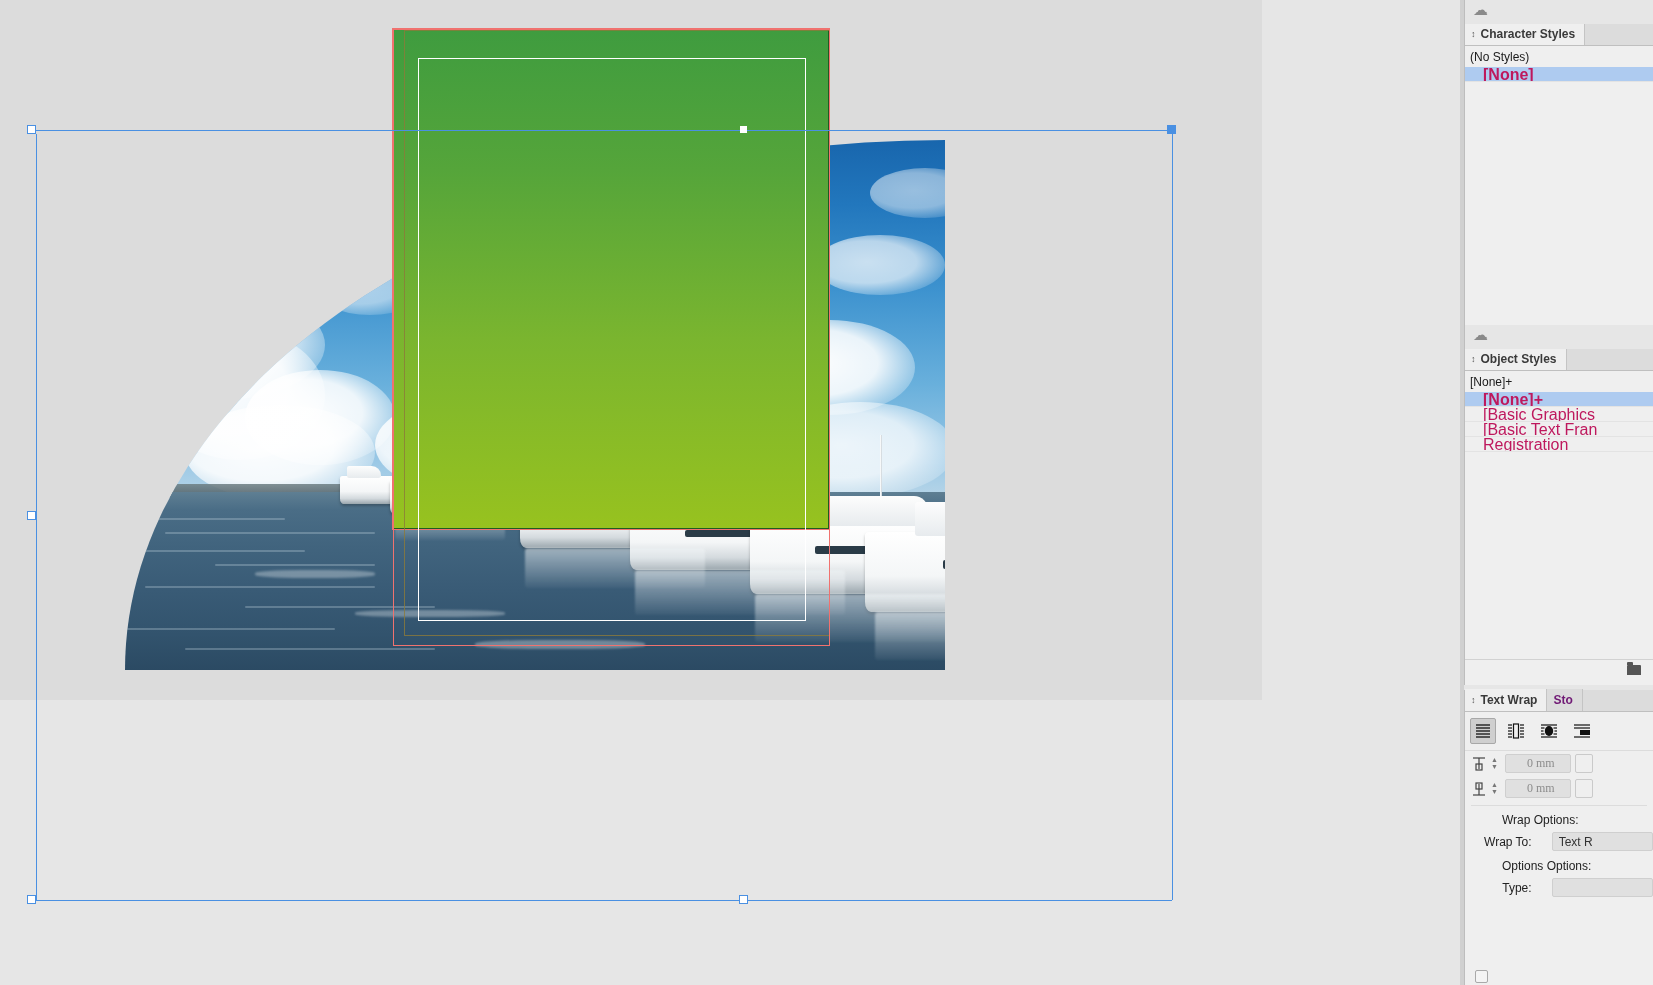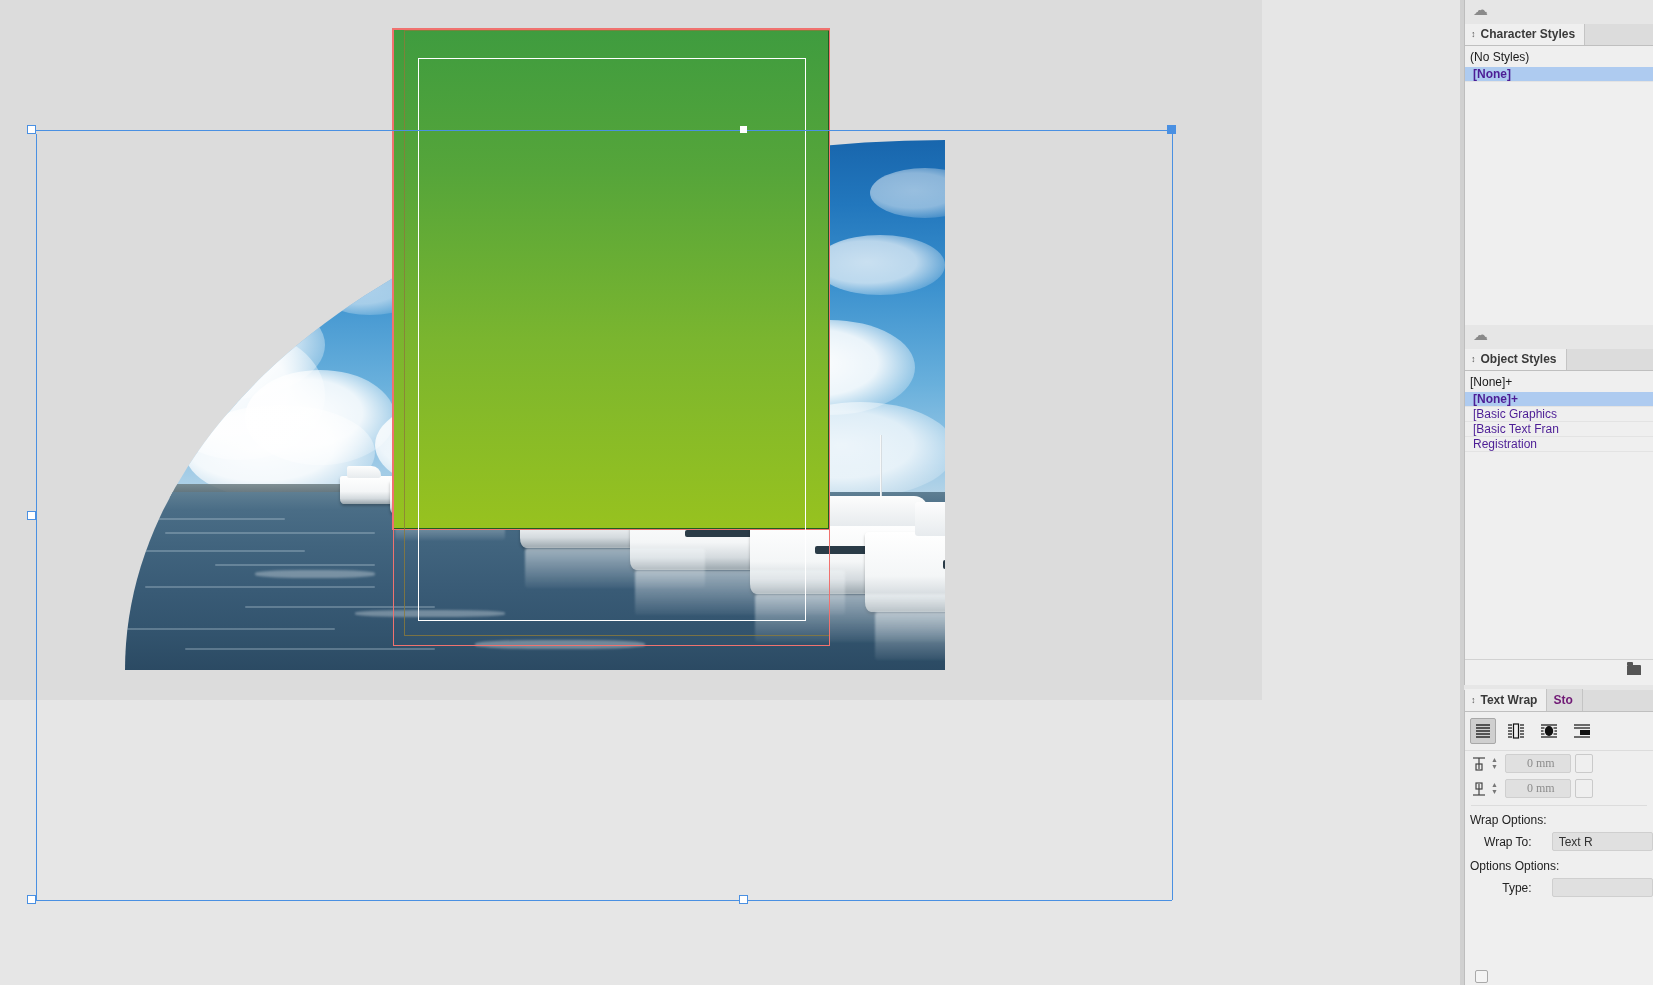--- a/index.html
+++ b/index.html
@@ -248,23 +248,23 @@
     color: #555;
   }
   .panel-body { background: #efefef; }
 
   .styles-header {
     font-size: 12px; color: #1a1a1a;
     padding: 4px 0 3px 5px;
     background: #efefef;
   }
   .style-row {
-    font-size: 12px; color: #4c1d95;
+    font-size: 16px; color: #be185d;
     height: 15px; line-height: 15px;
-    padding-left: 8px;
+    padding-left: 18px;
     white-space: nowrap;
     overflow: hidden;
     border-bottom: 1px solid #e3e3e3;
   }
   .style-row.selected {
     background: #aecbf0;
     font-weight: bold;
   }
   .panel-footer {
     height: 20px;
@@ -349,20 +349,21 @@
     background: #efefef;
     border: 1px solid #cacaca;
   }
   .tw-sep {
     height: 1px; background: #dcdcdc;
     margin: 4px 6px 2px 6px;
   }
   .tw-label {
     font-size: 12px; color: #222;
     padding: 5px 16px 2px 5px;
+    margin-left: 32px;
   }
   .tw-sublabel {
     font-size: 12px; color: #222;
     text-align: right;
     white-space: nowrap;
   }
   .tw-row2 {
     display: flex; align-items: center;
     gap: 20px;
     padding: 3px 0 3px 5px;

